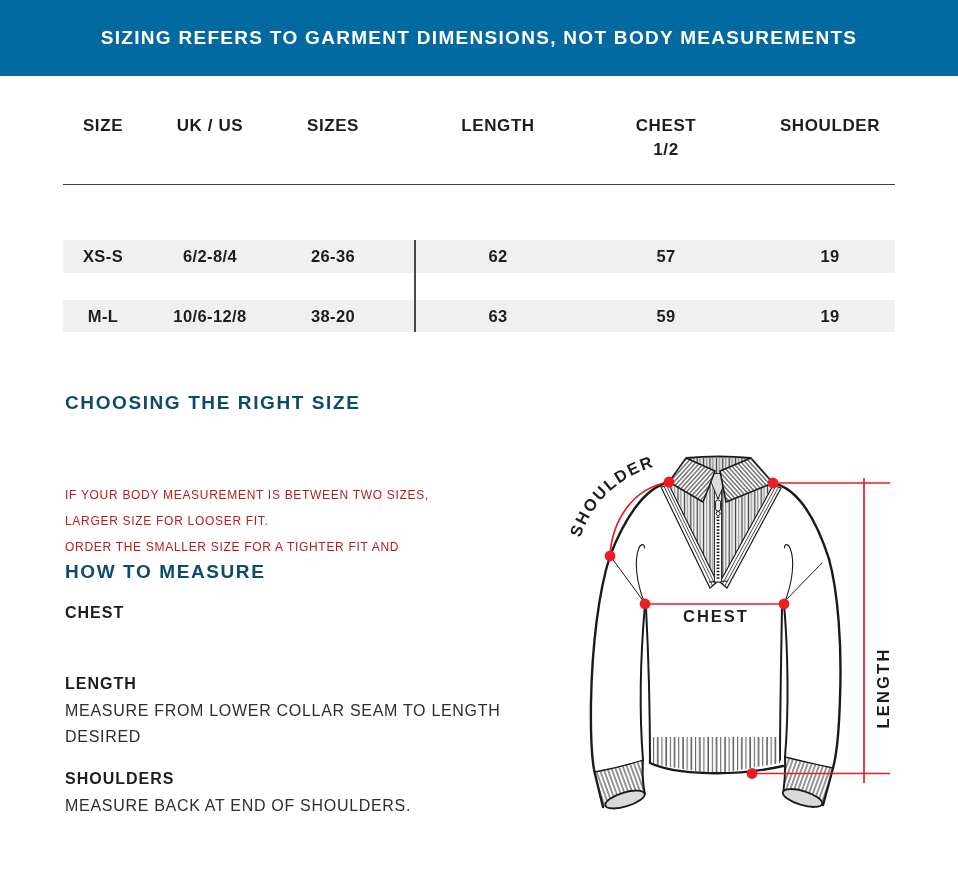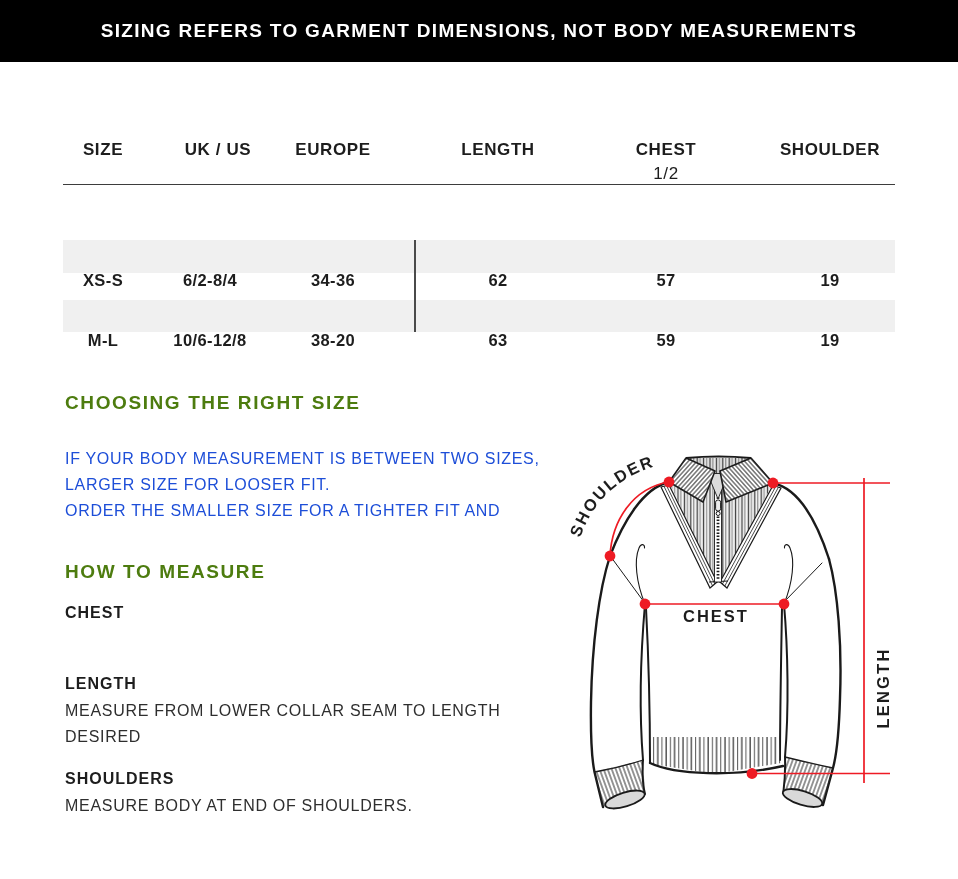--- a/index.html
+++ b/index.html
@@ -1,43 +1,43 @@
 <!DOCTYPE html>
 <html style="--accent: #ee1b24;"><head>
 <meta charset="utf-8">
 <style>
   * { margin:0; padding:0; box-sizing:border-box; }
   html,body { background:#fff; }
   body { font-family:"Liberation Sans", sans-serif; color:#1d1d1d; }
   .page { position:relative; width:958px; height:879px; background:#fff; overflow:hidden; }
 
   .banner {
-    position:absolute; left:0; top:0; width:958px; height:62px;
-    background:#000000; display:flex; align-items:center; justify-content:center;
+    position:absolute; left:0; top:0; width:958px; height:76px;
+    background:#0369a1; display:flex; align-items:center; justify-content:center;
   }
   .banner span {
     color:#fff; font-size:19px; font-weight:bold; letter-spacing:1.3px; white-space:nowrap;
   }
 
   
-  .th, .td { position:absolute; transform:translateX(-50%); text-align:center; white-space:nowrap;margin-top:24px; }
+  .th, .td { position:absolute; transform:translateX(-50%); text-align:center; white-space:nowrap; }
   .th { top:114px; font-size:17px; font-weight:bold; letter-spacing:0.6px; line-height:24px; }
-  .th .sub { font-weight:normal;text-align:center; }
+  .th .sub { font-weight:bold;text-align:center; }
   .rule { position:absolute; left:63px; top:184px; width:832px; height:0; border-top:1.5px solid #3d3d3d; }
   .band { position:absolute; left:63px; width:832px; background:#f0f0f0; }
   .band.r1 { top:240px; height:33px; }
   .band.r2 { top:300px; height:32px; }
   .td { font-size:16.5px; font-weight:bold; letter-spacing:0.4px; }
   .td.r1 { top:240px; height:49px; line-height:33px; }
   .td.r2 { top:300px; height:32px; line-height:32px; }
   .vdivider { position:absolute; left:414px; top:240px; width:1.5px; height:92px; background:#4a4a4a; }
 
   
-  .sec-heading { position:absolute; left:65px; font-size:19px; font-weight:bold; letter-spacing:1.6px; color:#4d7c0f; white-space:nowrap; }
-  .body-lines { position:absolute; left:65px; font-size:16px; letter-spacing:0.7px; color:#1d4ed8; line-height:26px; white-space:nowrap; }
+  .sec-heading { position:absolute; left:65px; font-size:19px; font-weight:bold; letter-spacing:1.6px; color:#0c4a6e; white-space:nowrap; }
+  .body-lines { position:absolute; left:65px; font-size:12px; letter-spacing:0.7px; color:#b91c1c; line-height:26px; white-space:nowrap;margin-top:36px; }
   .mini-label { position:absolute; left:65px; font-size:16px; font-weight:bold; letter-spacing:1px; color:#1d1d1d; white-space:nowrap; }
   .mini-text { position:absolute; left:65px; font-size:16px; letter-spacing:0.7px; color:#2e2e2e; line-height:26px; white-space:nowrap; }
 
   
   .diagram { position:absolute; left:555px; top:430px; width:403px; height:449px; }
   .red-stroke { stroke:var(--accent,#ee1b24); }
   .red-fill { fill:var(--accent,#ee1b24); }
   .dlabel { fill:#1d1d1d; font-weight:bold; font-family:"Liberation Sans", sans-serif; }
 </style>
 </head>
@@ -47,26 +47,26 @@
 
   <div class="banner">
     <span>SIZING REFERS TO GARMENT DIMENSIONS, NOT BODY MEASUREMENTS</span>
   </div>
 
   <div>
     <div class="th" style="left:103px">
       <div>SIZE</div>
         <div class="sub"></div>
     </div>
-    <div class="th" style="left:218px">
+    <div class="th" style="left:210px">
       <div>UK / US</div>
         <div class="sub"></div>
     </div>
     <div class="th" style="left:333px">
-      <div>EUROPE</div>
+      <div>SIZES</div>
         <div class="sub"></div>
     </div>
     <div class="th" style="left:498px">
       <div>LENGTH</div>
         <div class="sub"></div>
     </div>
     <div class="th" style="left:666px">
       <div>CHEST</div>
         <div class="sub">1/2</div>
     </div>
@@ -76,21 +76,21 @@
     </div>
 
     <div class="rule"></div>
 
     <div class="band r1"></div>
     <div class="band r2"></div>
     <div class="vdivider"></div>
 
     <div class="td r1" style="left:103px">XS-S</div>
     <div class="td r1" style="left:210px">6/2-8/4</div>
-    <div class="td r1" style="left:333px">34-36</div>
+    <div class="td r1" style="left:333px">26-36</div>
     <div class="td r1" style="left:498px">62</div>
     <div class="td r1" style="left:666px">57</div>
     <div class="td r1" style="left:830px">19</div>
 
     <div class="td r2" style="left:103px">M-L</div>
     <div class="td r2" style="left:210px">10/6-12/8</div>
     <div class="td r2" style="left:333px">38-20</div>
     <div class="td r2" style="left:498px">63</div>
     <div class="td r2" style="left:666px">59</div>
     <div class="td r2" style="left:830px">19</div>
@@ -108,21 +108,21 @@
   <div class="mini-label" style="top:604px">CHEST</div>
 
   <div class="mini-label" style="top:675px">LENGTH</div>
   <div class="mini-text" style="top:698px">
     <div>MEASURE FROM LOWER COLLAR SEAM TO LENGTH</div>
     <div>DESIRED</div>
   </div>
 
   <div class="mini-label" style="top:770px">SHOULDERS</div>
   <div class="mini-text" style="top:793px">
-    <div>MEASURE BODY AT END OF SHOULDERS.</div>
+    <div>MEASURE BACK AT END OF SHOULDERS.</div>
   </div>
 
   <svg class="diagram" viewBox="0 0 403 449">
     <defs>
       <pattern id="vstr" patternUnits="userSpaceOnUse" width="6.4" height="10">
         <line x1="1.4" y1="0" x2="1.4" y2="10" stroke="#3c3c3c" stroke-width="1.3"></line>
         <line x1="4.4" y1="0" x2="4.4" y2="10" stroke="#3c3c3c" stroke-width="0.7"></line>
       </pattern>
       <pattern id="hemstr" patternUnits="userSpaceOnUse" width="8.4" height="12">
         <line x1="2" y1="0" x2="2" y2="12" stroke="#3c3c3c" stroke-width="1.3"></line>

